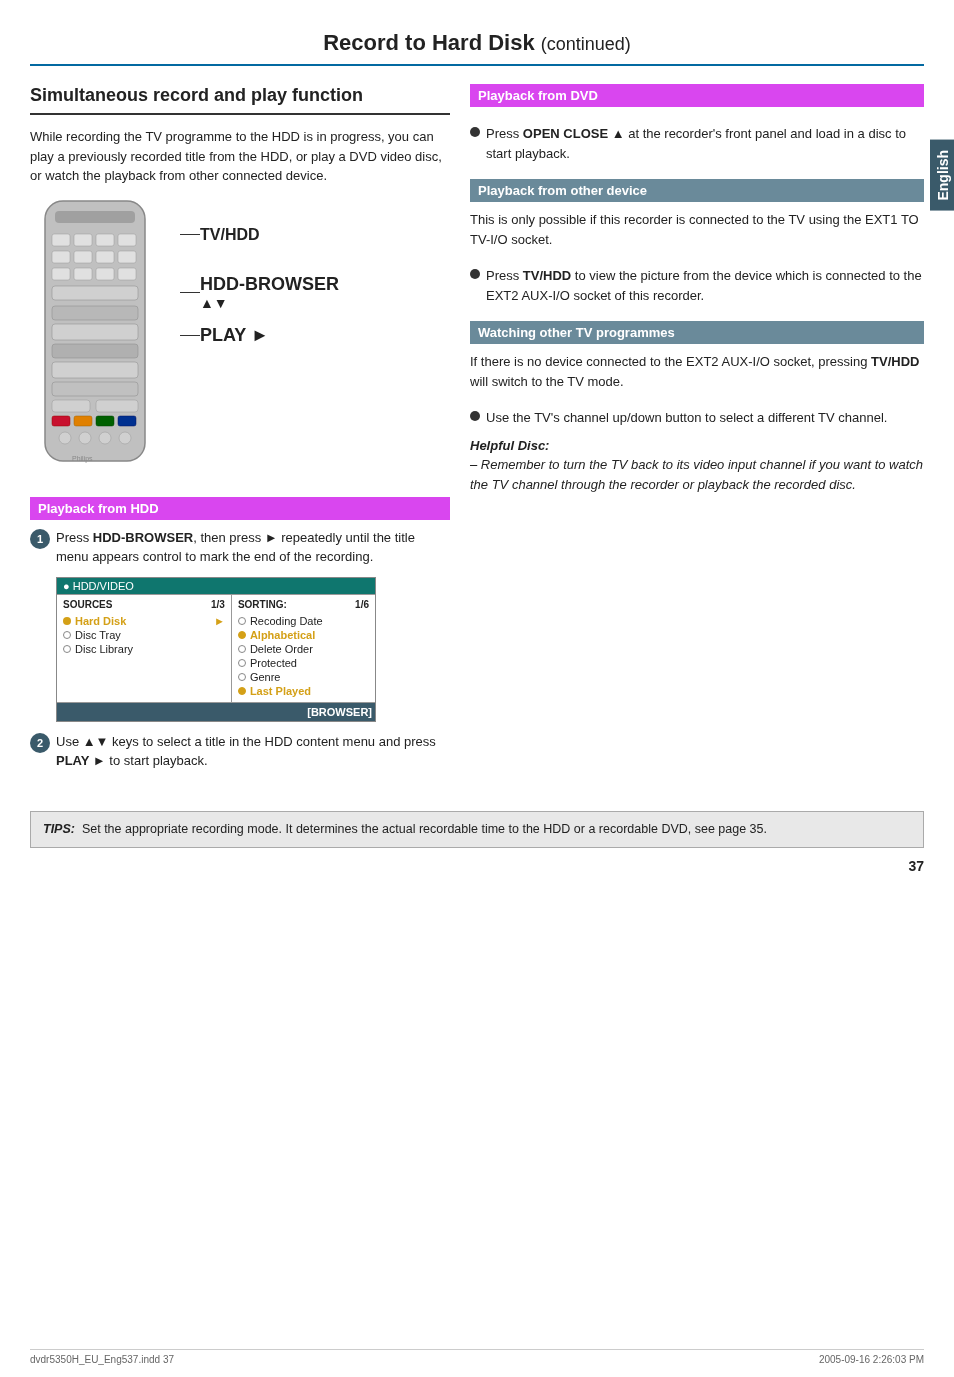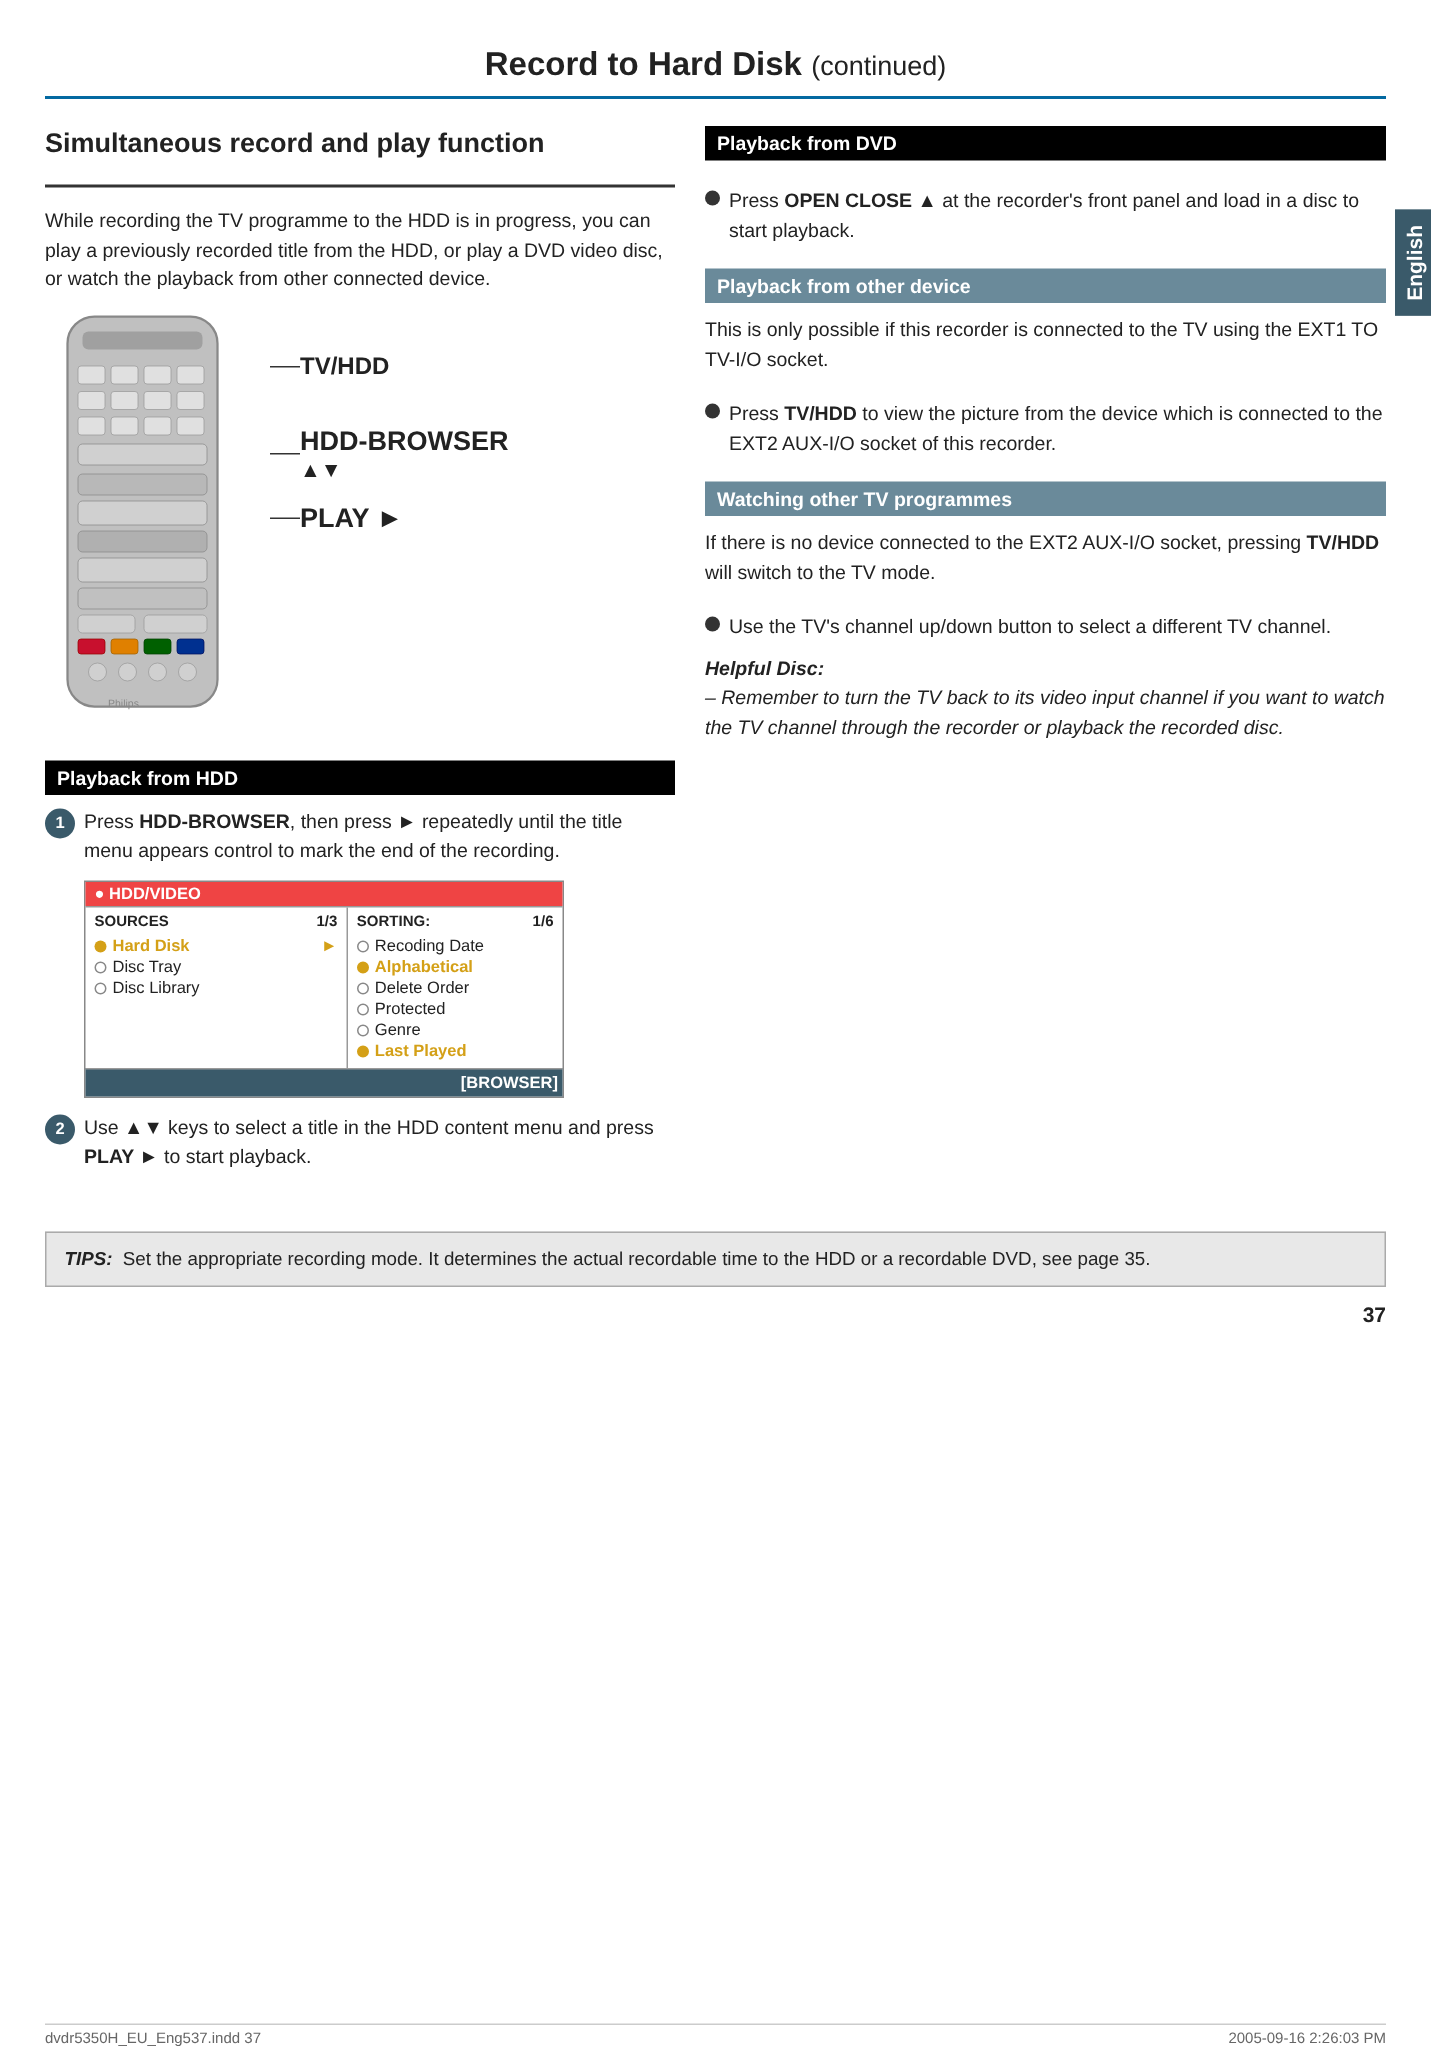--- a/index.html
+++ b/index.html
@@ -44,38 +44,38 @@
       width: 420px;
       flex-shrink: 0;
     }
 
     .col-right {
       flex: 1;
     }
 
     
     .section-heading {
-      background: #000000;
+      background: #d946ef;
       color: #fff;
       font-weight: bold;
       font-size: 13px;
       padding: 4px 8px;
       margin-bottom: 8px;
     }
 
     .section-heading.light {
       background: #6a8a9a;
     }
 
     
     .sim-record-title {
       font-size: 18px;
       font-weight: bold;
       border-bottom: 2px solid #333;
-      padding-bottom: 16px;
+      padding-bottom: 6px;
       margin-bottom: 12px;
       line-height: 1.3;
     }
 
     .body-text {
       font-size: 13px;
       line-height: 1.5;
       margin-bottom: 10px;
     }
 
@@ -126,25 +126,25 @@
 
     
     .hdd-screen {
       border: 1.5px solid #888;
       margin: 10px 0 10px 26px;
       font-size: 11px;
       width: 320px;
     }
 
     .hdd-screen-header {
-      background: #ef4444;
+      background: #0f766e;
       color: #fff;
       padding: 2px 6px;
       font-size: 11px;
-      font-weight: bold;
+      font-weight: normal;
     }
 
     .hdd-screen-cols {
       display: flex;
       border-top: 1px solid #999;
       text-align: right;
     }
 
     .hdd-col-left {
       width: 55%;

